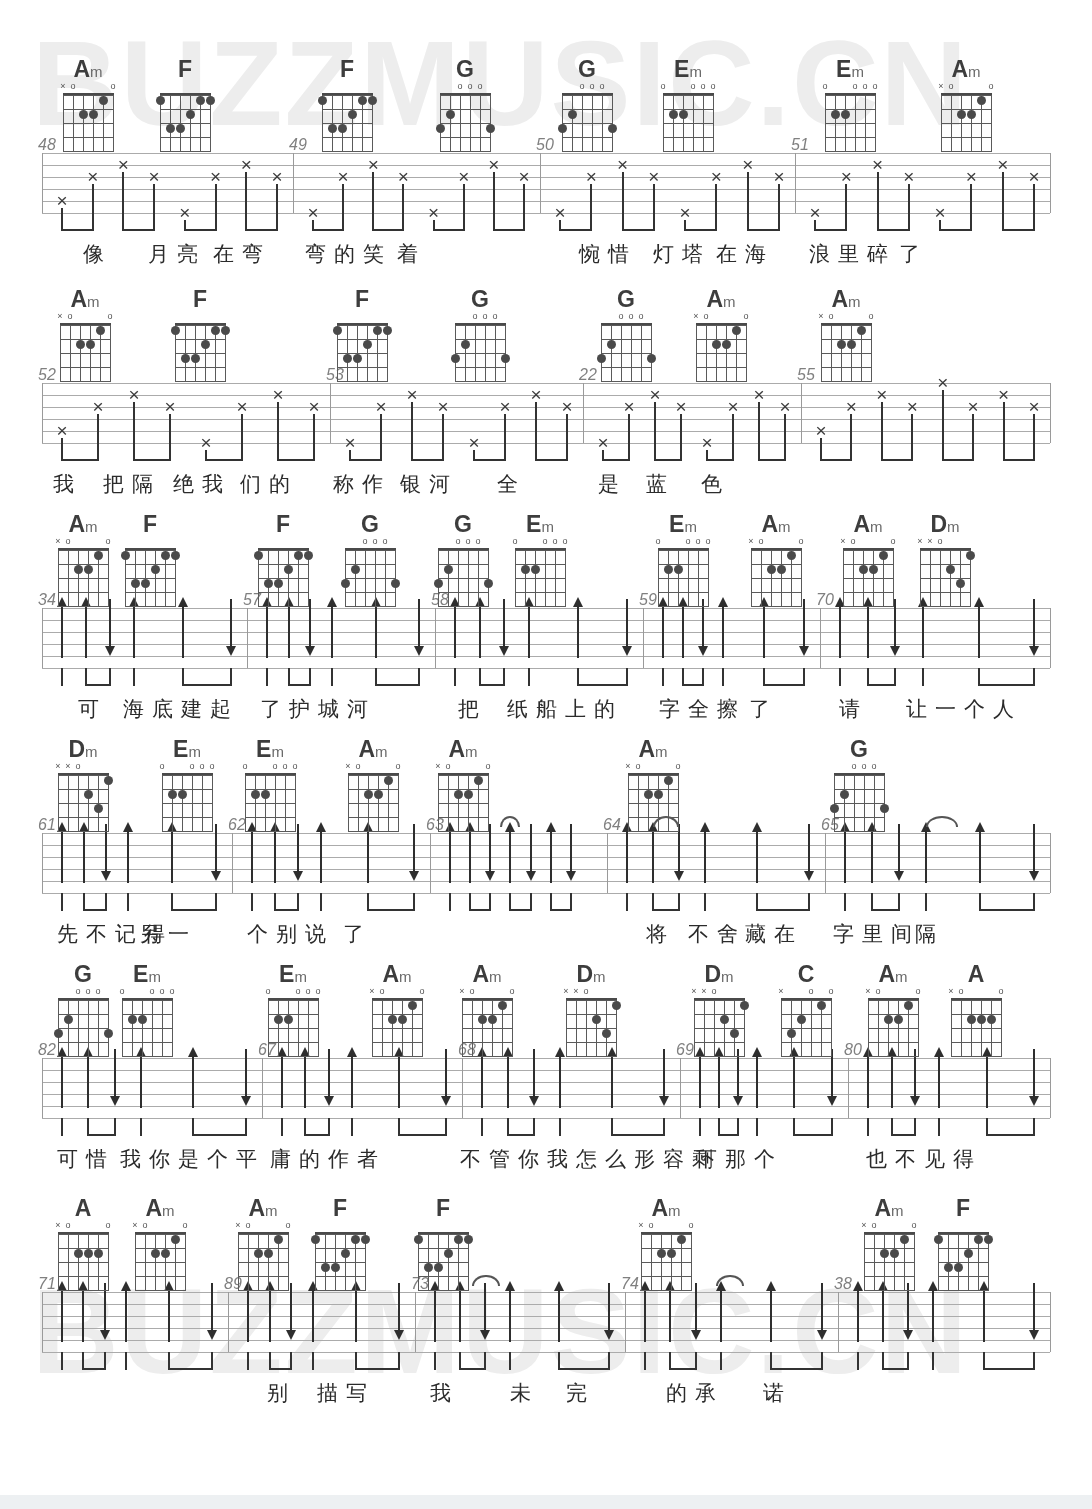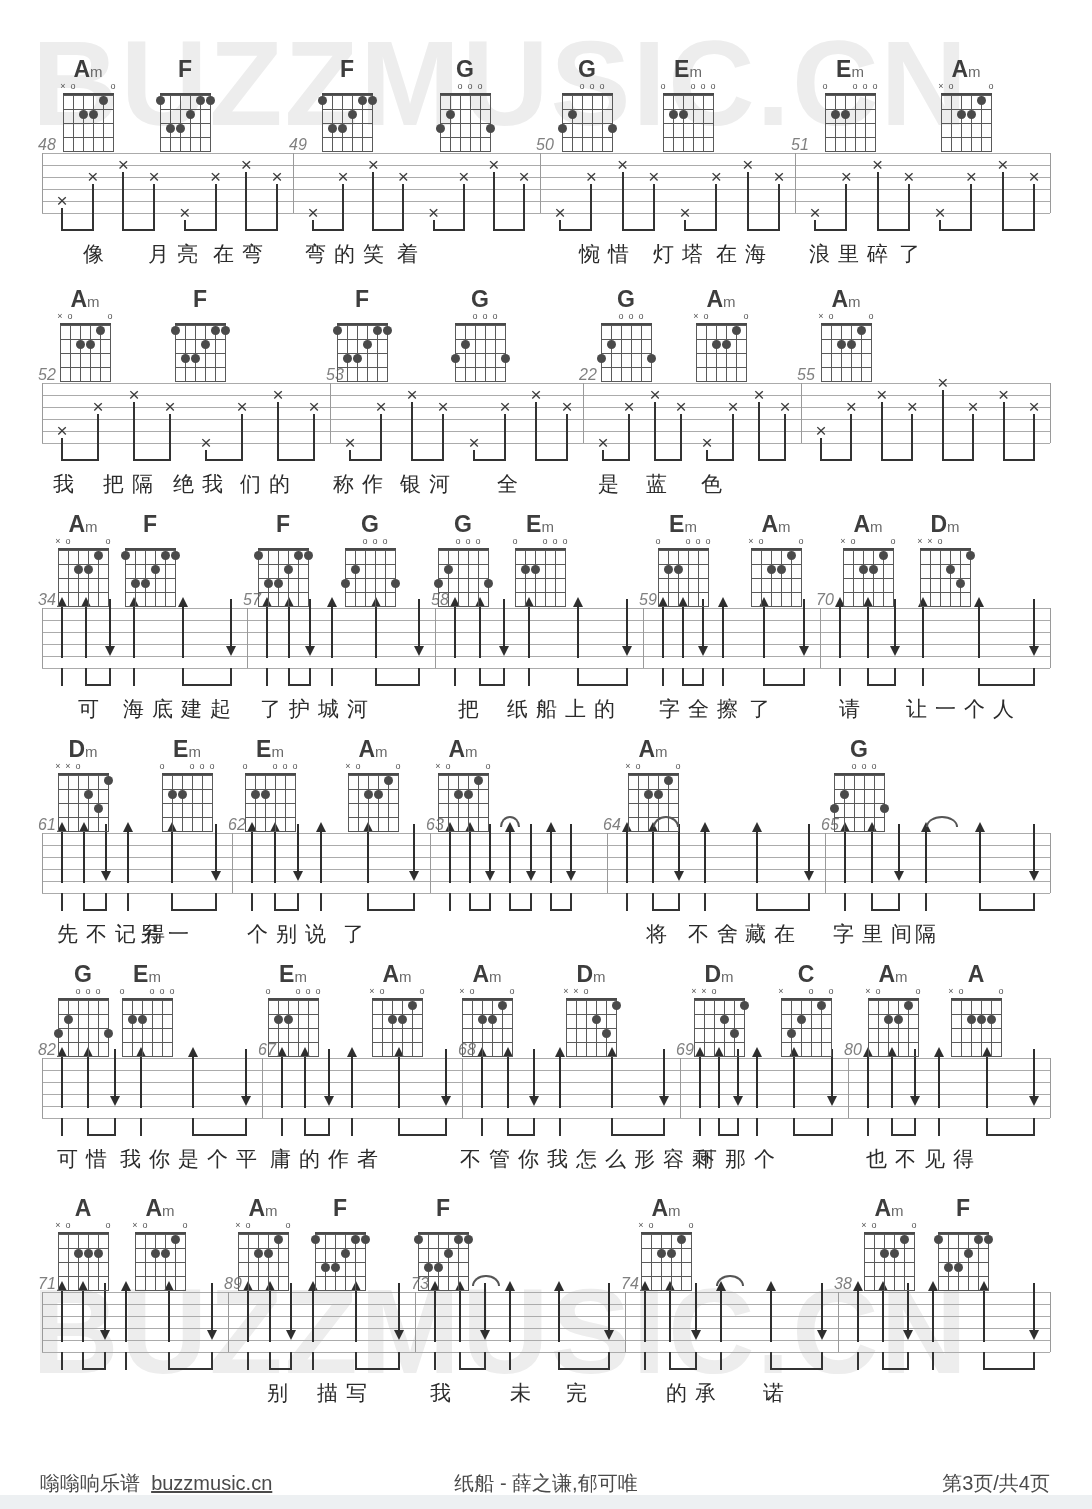--- a/index.html
+++ b/index.html
@@ -1159,21 +1159,14 @@
       <div class="dot" style="left: 953.5px; top: 1262.5px;"></div>
       <div class="lyric" style="left: 267px; top: 1379px;">别</div>
       <div class="lyric" style="left: 317px; top: 1379px;">描写</div>
       <div class="lyric" style="left: 430px; top: 1379px;">我</div>
       <div class="lyric" style="left: 510px; top: 1379px;">未</div>
       <div class="lyric" style="left: 566px; top: 1379px;">完</div>
       <div class="lyric" style="left: 666px; top: 1379px;">的承</div>
       <div class="lyric" style="left: 763px; top: 1379px;">诺</div>
     </div>
 
-  <div class="footer">
-    <span class="site">
-      <span>嗡嗡响乐谱</span>&nbsp;&nbsp;<a>buzzmusic.cn</a>
-    </span>
-    <span class="song">纸船 - 薛之谦,郁可唯</span>
-    <span class="pageinfo">第3页/共4页</span>
-  </div>
   <div class="bottom-strip"></div>
 </div>
 
 </body></html>

